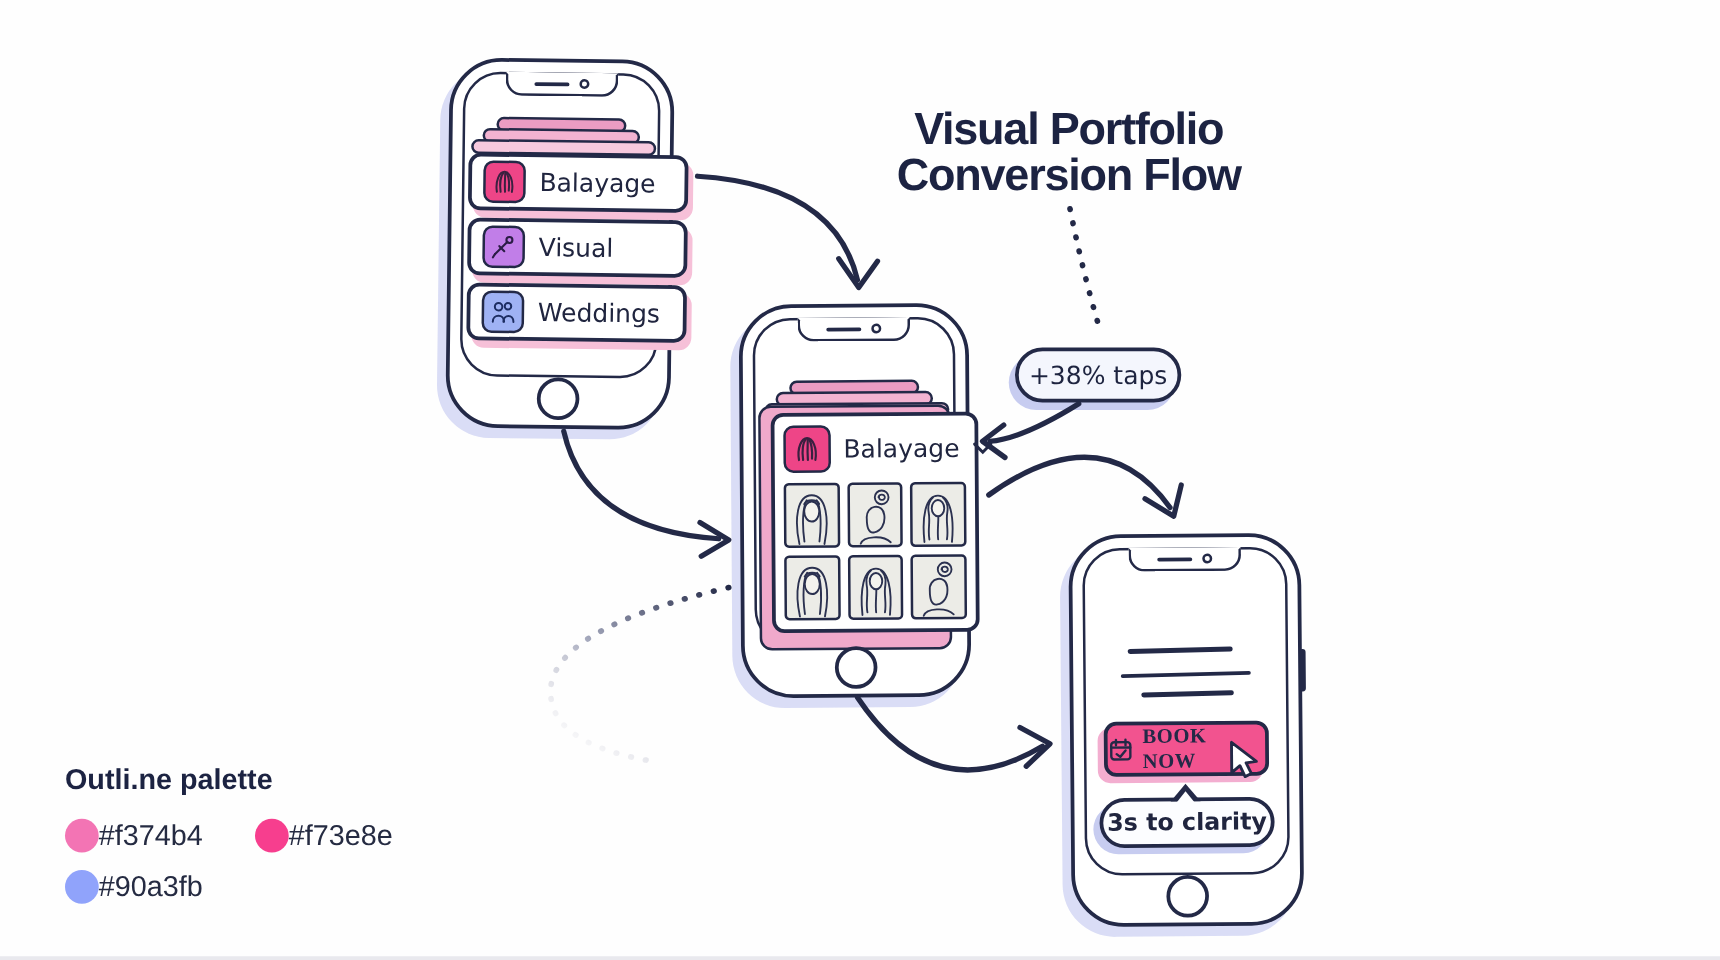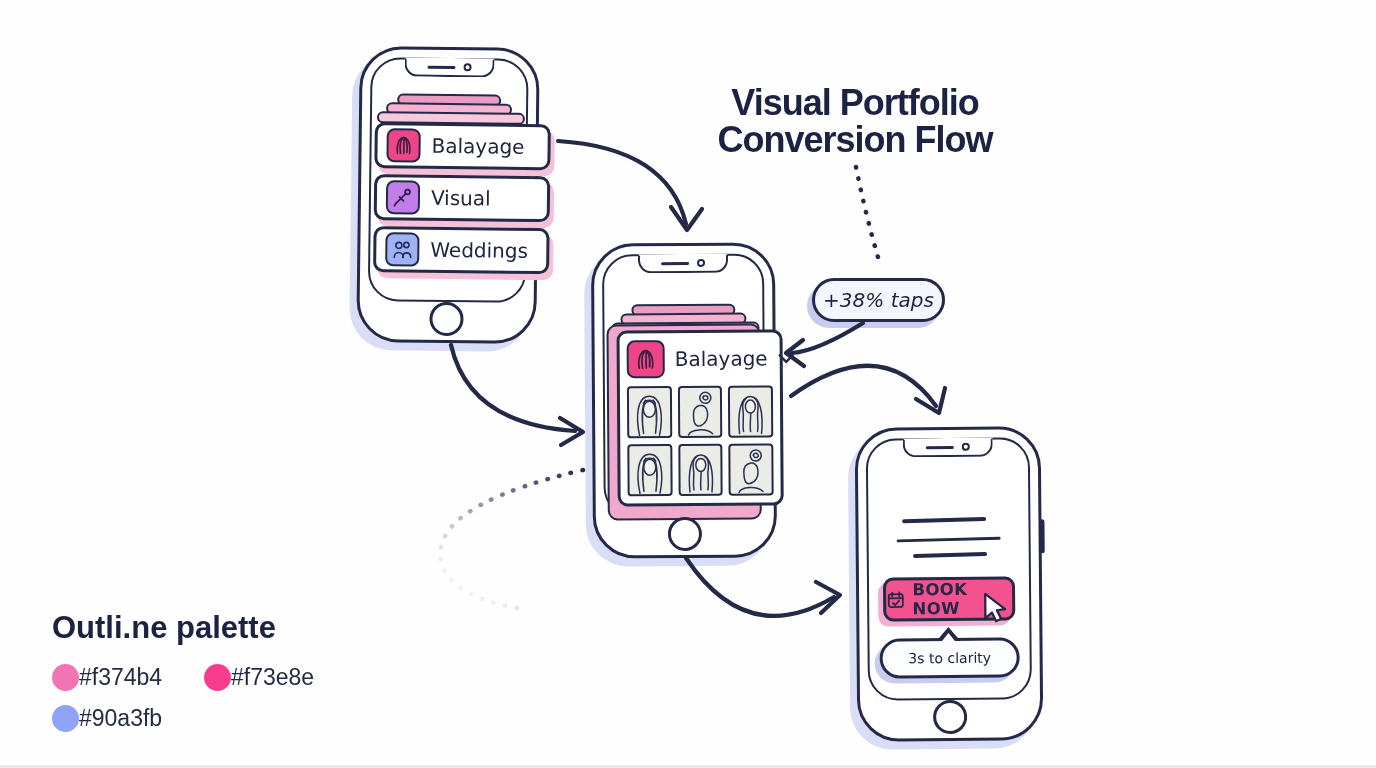--- a/index.html
+++ b/index.html
@@ -97,50 +97,49 @@
   .tline{height:3.5px;background:var(--navy);border-radius:2px;}
   .tline.l1{width:84px;margin-left:6px;margin-bottom:16px;}
   .tline.l2{width:104px;margin-left:0;margin-bottom:12px;}
   .tline.l3{width:74px;margin-left:16px;}
   .book-btn{
     position:absolute;left:24px;top:147px;width:126px;height:38px;
     background:#f2538f;border:3px solid var(--navy);border-radius:10px;
     box-shadow:-5px 5px 0 #f3aed0;
     display:flex;align-items:center;justify-content:center;gap:7px;z-index:2;
   }
-  .book-label{font-size:16.5px;font-weight:700;letter-spacing:.4px;color:#232947;}
+  .book-label{font-size:16.5px;font-weight:700;letter-spacing:.4px;color:#232947;font-family:Liberation Serif, serif;}
   .cursor{position:absolute;left:122px;top:162px;z-index:5;}
   .bubble{
     position:absolute;left:20px;top:208px;width:134px;height:34px;
     background:#fcfdff;border:3px solid var(--navy);border-radius:20px;
     box-shadow:-5px 5px 0 var(--lavshadow);
     display:flex;align-items:center;justify-content:center;z-index:1;
   }
-  .bubble-label{font-size:14px;font-weight:400;color:#20253f;white-space:nowrap;}
+  .bubble-label{font-size:19px;font-weight:700;color:#20253f;white-space:nowrap;}
   .tail-o{position:absolute;top:-14px;left:54px;width:0;height:0;
     border-left:12px solid transparent;border-right:12px solid transparent;
     border-bottom:14px solid var(--navy);}
   .tail-i{position:absolute;top:-8px;left:58px;width:0;height:0;
     border-left:8px solid transparent;border-right:8px solid transparent;
     border-bottom:10px solid #fcfdff;z-index:3;}
 
   
   .badge{
     position:absolute;left:812px;top:278px;width:133px;height:44px;
     background:#f4f6fd;border:3px solid var(--navy);border-radius:24px;
     box-shadow:-5px 6px 0 var(--lavshadow);
     display:flex;align-items:center;justify-content:center;z-index:20;
     box-sizing:border-box;
-    font-style:italic;
   }
   .badge-label{font-size:20px;font-weight:500;color:#1e2440;}
 
   
   .palette{position:absolute;left:52px;top:610px;font-family:"Liberation Sans",sans-serif;}
-  .palette-heading{font-size:31px;font-weight:700;color:#1c2342;margin-bottom:18px;}
+  .palette-heading{font-size:23px;font-weight:700;color:#1c2342;margin-bottom:18px;}
   .palette-grid{display:grid;grid-template-columns:152px 160px;row-gap:14px;}
   .swatch-item{display:flex;align-items:center;}
   .swatch{width:27px;height:27px;border-radius:50%;}
   .swatch-hex{font-size:23px;font-weight:500;color:#252b42;}
 
   
   #arrows{position:absolute;left:0;top:0;z-index:30;pointer-events:none;}
 </style>
 </head>
 <body>

